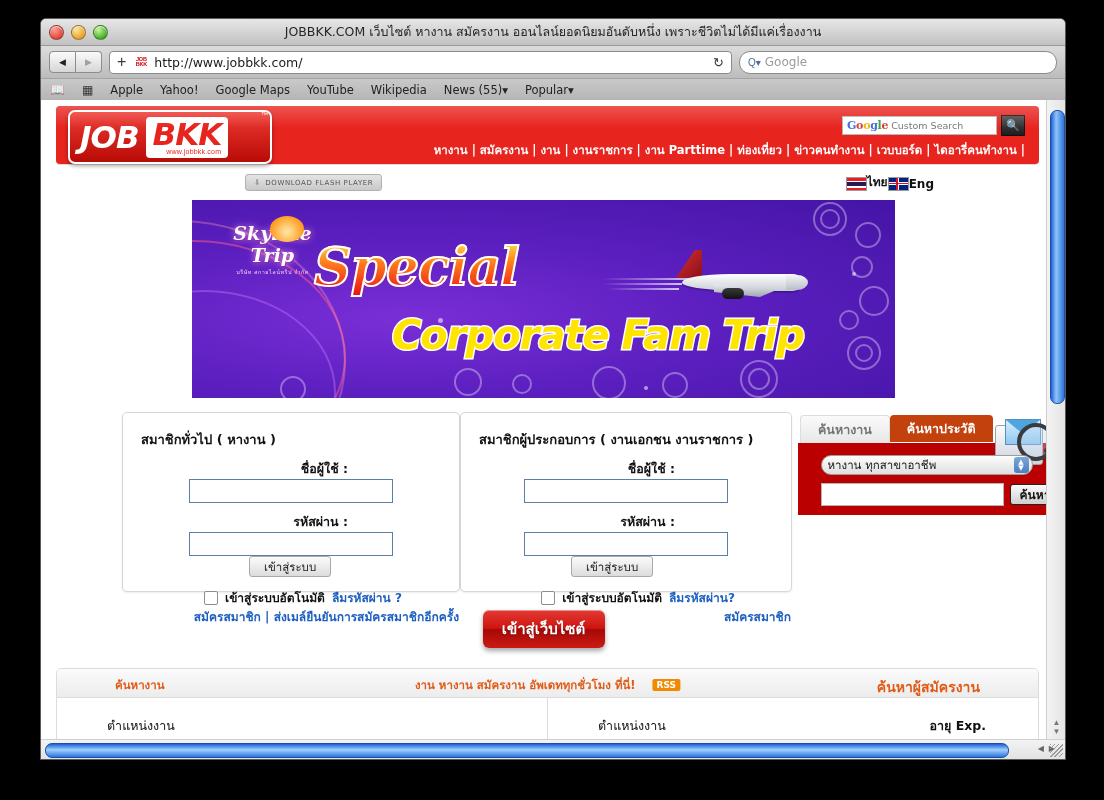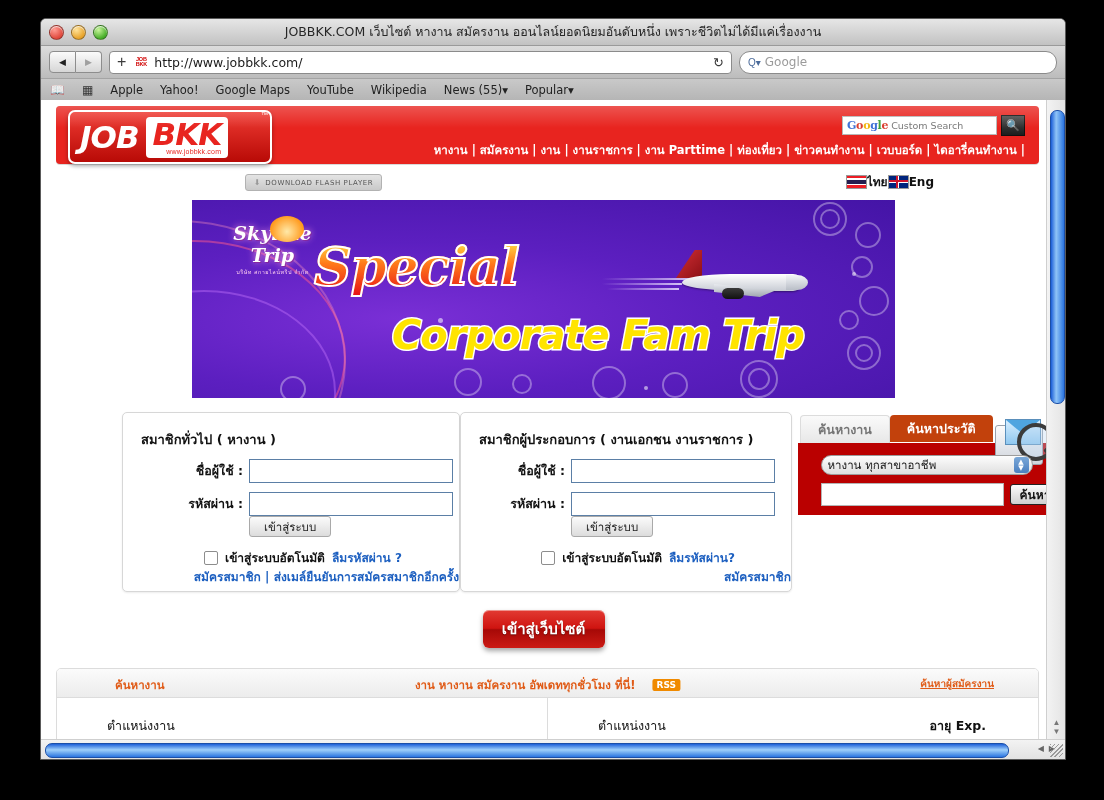--- a/index.html
+++ b/index.html
@@ -83,21 +83,21 @@
   .gsbtn{width:22px;height:19px;background:linear-gradient(#4c4c4c,#1d1d1d);
     border:1px solid #111;display:flex;align-items:center;justify-content:center;
     color:#ddd;font-size:11px;}
 
   .subbar{position:relative;height:26px;margin:8px 12px 0 20px;}
   .flashbtn{position:absolute;left:189px;top:2px;height:15px;padding:0 8px;
     background:linear-gradient(#e4e4e4,#c9c9c9);border:1px solid #b2b2b2;border-radius:3px;
     display:flex;align-items:center;gap:4px;font-size:7px;color:#555;letter-spacing:.6px;
     font-family:"DejaVu Sans",sans-serif;}
   .flashbtn .dl{font-size:8px;color:#999;}
-  .langs{position:absolute;right:105px;top:0;display:flex;align-items:center;}
+  .langs{position:absolute;right:105px;top:0;display:flex;align-items:flex-end;}
   .flag{width:19px;height:12px;border:1px solid #999;position:relative;overflow:hidden;}
   .flag-th{background:#fff;}
   .flag-th:before{content:"";position:absolute;left:0;right:0;top:0;height:2.5px;background:#ed1c24;}
   .flag-th:after{content:"";position:absolute;left:0;right:0;bottom:0;height:2.5px;background:#ed1c24;}
   .flag-th i{position:absolute;left:0;right:0;top:4px;height:4px;background:#241d4f;display:block;}
   .flag-uk{background:#00247d;}
   .flag-uk i{position:absolute;display:block;background:#fff;}
   .flag-uk i.h{left:0;right:0;top:4px;height:3px;}
   .flag-uk i.v{top:0;bottom:0;left:7px;width:3px;}
   .flag-uk i.hr{left:0;right:0;top:4.8px;height:1.5px;background:#cf142b;}
@@ -143,21 +143,21 @@
   .plane .streak{position:absolute;height:2px;background:linear-gradient(90deg,rgba(255,255,255,0),rgba(235,225,255,.85));}
 
   
   .panels{position:relative;margin:14px 12px 0 20px;height:180px;}
   .panel{position:absolute;top:0;background:#fff;border:1px solid #d7d7d7;border-radius:5px;
     box-shadow:0 1px 2px rgba(0,0,0,.08);}
   .panel.p1{left:66px;width:336px;height:178px;}
   .panel.p2{left:404px;width:330px;height:178px;}
   .ptitle{font-size:13px;font-weight:bold;color:#111;margin:16px 0 0 18px;
     font-family:"DejaVu Sans","Liberation Sans",sans-serif;}
-  .frow{display:flex;align-items:center;margin-top:9px;}
+  .frow{display:flex;align-items:center;margin-top:9px;flex-direction:column;}
   .flabel{width:120px;text-align:right;font-size:12.5px;font-weight:bold;color:#111;
     padding-right:6px;font-family:"DejaVu Sans","Liberation Sans",sans-serif;}
   .finput{width:198px;height:20px;border:1px solid #5b7fa6;background:#fff;}
   .panel.p2 .flabel{width:104px;}
   .loginbtnrow{margin-top:0;padding-left:126px;}
   .panel.p2 .loginbtnrow{padding-left:110px;}
   .loginbtn{height:21px;padding:0 14px;background:linear-gradient(#fbfbfb,#dcdcdc);
     border:1px solid #a9a9a9;border-radius:3px;font-size:11.5px;color:#222;
     font-family:"DejaVu Sans","Liberation Sans",sans-serif;}
   .chkrow{display:flex;align-items:center;justify-content:center;gap:7px;margin-top:11px;
@@ -221,22 +221,22 @@
   .jobhead{height:28px;background:linear-gradient(#fbfbfb,#ececec);position:relative;
     border-bottom:1px solid #dcdcdc;}
   .jh-l{position:absolute;left:58px;top:7px;font-size:11.5px;font-weight:bold;color:#e05b17;
     font-family:"DejaVu Sans","Liberation Sans",sans-serif;}
   .jh-c{position:absolute;left:50%;transform:translateX(-50%);top:7px;font-size:11.5px;
     font-weight:bold;color:#e05b17;white-space:nowrap;display:flex;align-items:center;gap:17px;
     font-family:"DejaVu Sans","Liberation Sans",sans-serif;}
   .rss{background:#f08a00;color:#fff;font-size:9px;font-weight:bold;padding:1px 4px;
     border-radius:2px;display:inline-flex;align-items:center;gap:2px;
     font-family:"DejaVu Sans",sans-serif;}
-  .jh-r{position:absolute;right:44px;top:7px;font-size:10px;font-weight:bold;color:#e05b17;
-    font-family:"DejaVu Sans","Liberation Sans",sans-serif;text-decoration:underline;}
+  .jh-r{position:absolute;right:58px;top:7px;font-size:14px;font-weight:bold;color:#e05b17;
+    font-family:"DejaVu Sans","Liberation Sans",sans-serif;}
   .jobcols{display:flex;height:46px;}
   .jcol{flex:1;position:relative;}
   .jcol.left{border-right:1px solid #dcdcdc;}
   .jc-pos{position:absolute;left:50px;top:18px;font-size:12.5px;color:#111;
     font-family:"DejaVu Sans","Liberation Sans",sans-serif;}
   .jc-age{position:absolute;right:52px;top:18px;font-size:12.5px;color:#111;font-weight:bold;
     font-family:"DejaVu Sans","Liberation Sans",sans-serif;}
 
   
   .vscroll{position:absolute;right:0;top:81px;width:18px;height:640px;

